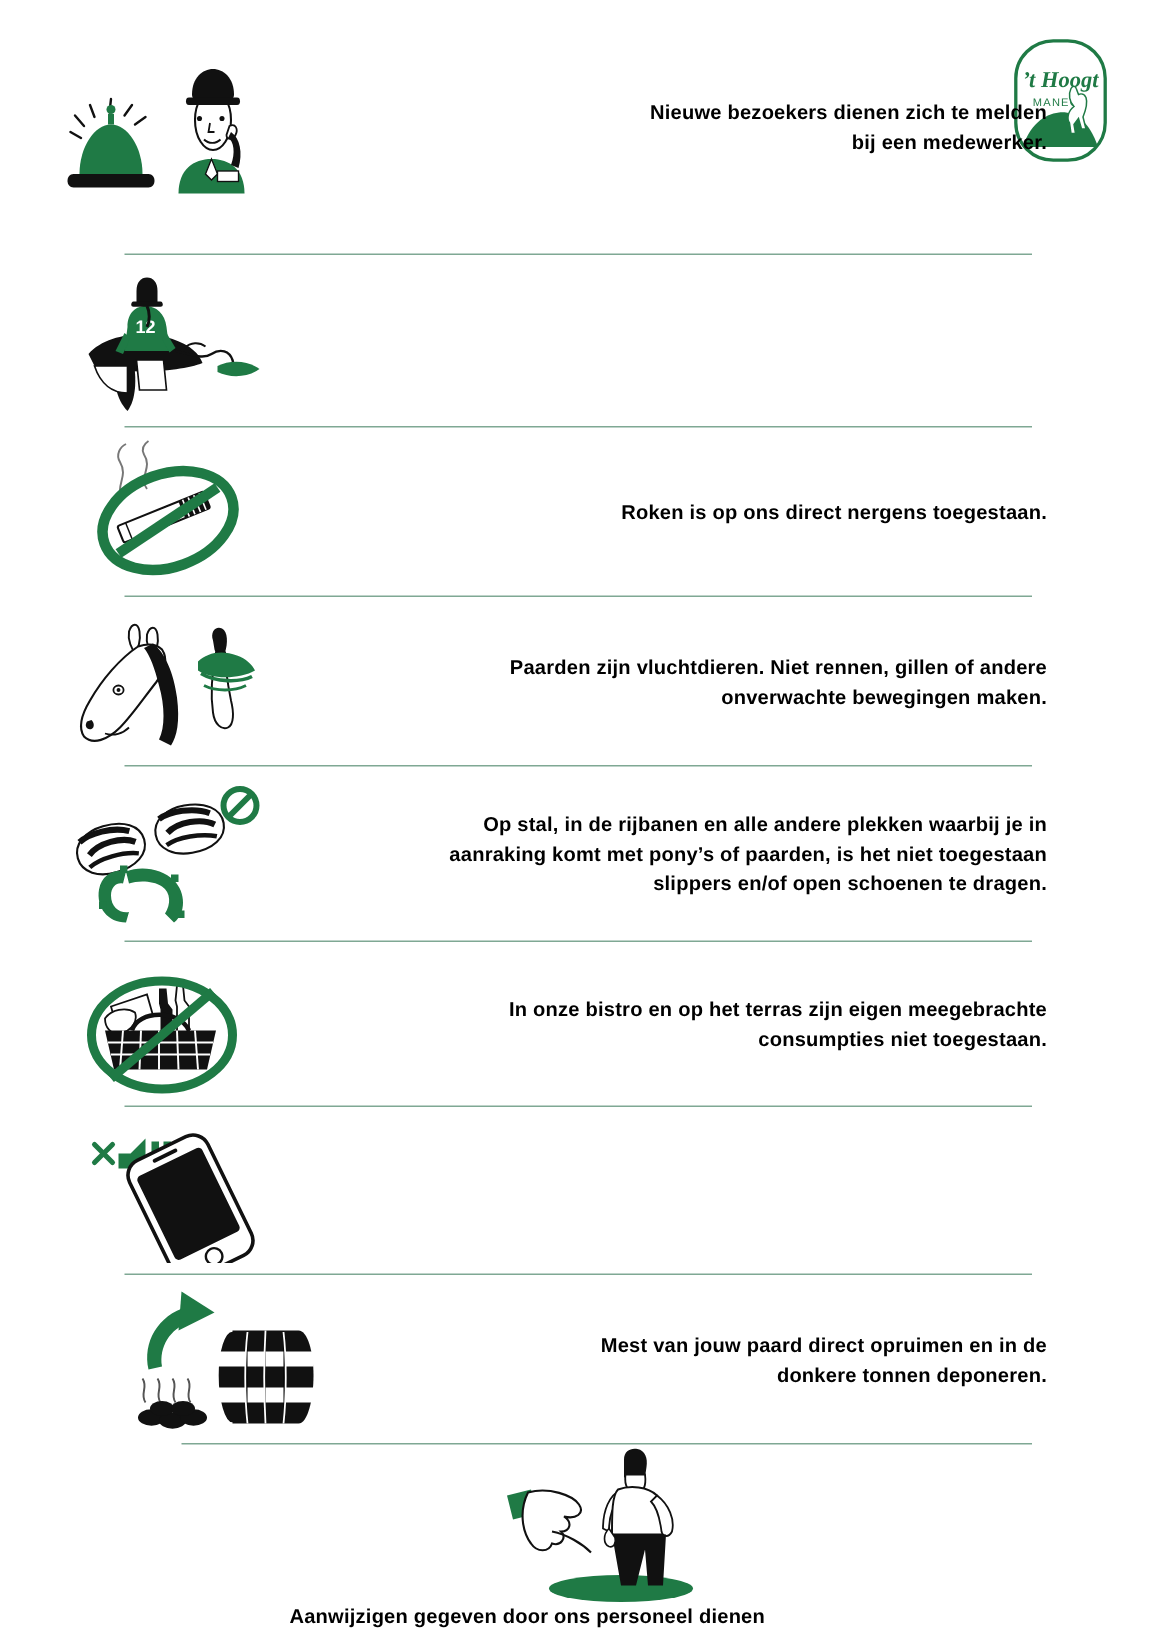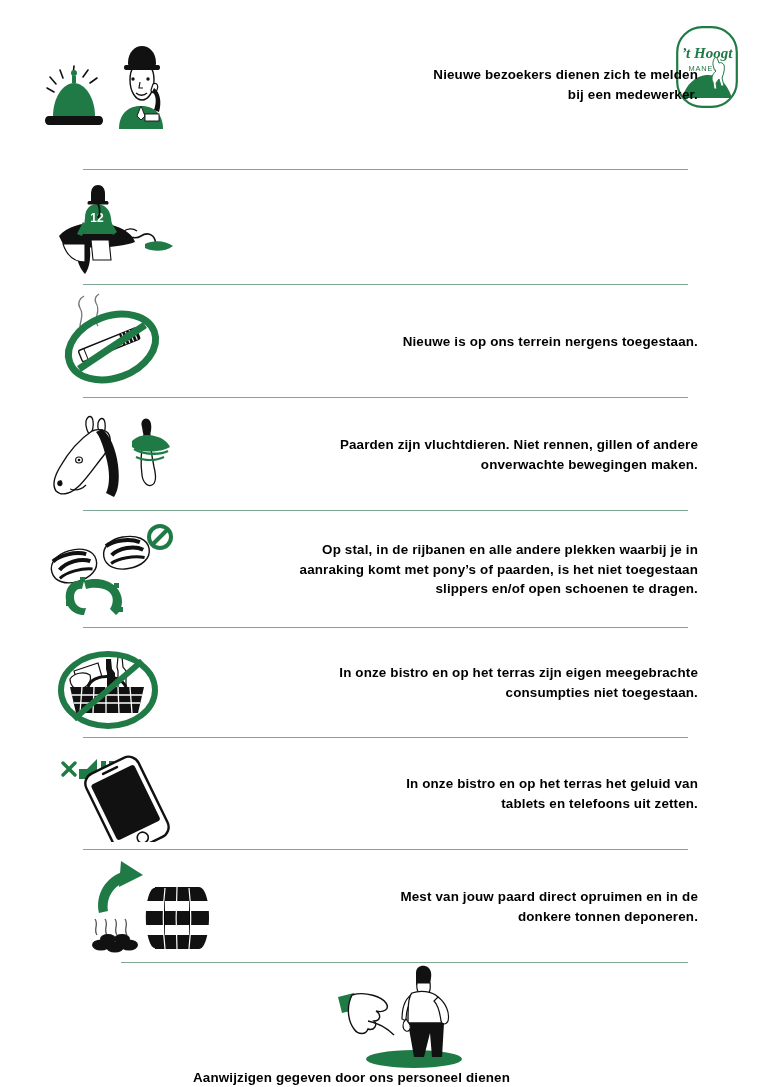--- a/index.html
+++ b/index.html
@@ -147,21 +147,21 @@
             </g>
             <g stroke="#111" stroke-width="1">
                 <path d="M38 46 V58"></path>
               </g>
           </g>
           <ellipse cx="66" cy="55" rx="45" ry="31" transform="rotate(-20 66 55)" fill="none" stroke="#1f7a45" stroke-width="7"></ellipse>
           <path d="M33 77 L99 33" stroke="#1f7a45" stroke-width="7" stroke-linecap="butt"></path>
         </svg>
       </div>
       <div class="text-cell">
-        <p>Nieuwe is op ons terrein nergens toegestaan.</p>
+        <p>Roken is op ons direct nergens toegestaan.</p>
       </div>
       <div class="divider"></div>
     </div>
 
     <div class="row r3">
       <div class="icon-cell">
         <svg width="150" height="100" viewBox="0 0 150 100" xmlns="http://www.w3.org/2000/svg">
           <path d="M50 16 C52 10 56 10 57 16 C58 22 56 28 54 30 C52 28 49 22 50 16 Z" fill="#ffffff" stroke="#111" stroke-width="1.3"></path>
           <path d="M62 18 C64 12 68 12 69 18 C70 24 68 30 66 32 C64 30 61 24 62 18 Z" fill="#ffffff" stroke="#111" stroke-width="1.3"></path>
           <path d="M56 26 C44 34 32 48 24 62 C18 72 16 80 20 86 C26 92 36 88 44 80
@@ -265,24 +265,20 @@
               <path d="M34 16 L22 28"></path>
           </g>
           <g transform="rotate(-26 86 56)">
             <rect x="56" y="14" width="58" height="88" rx="11" ry="11" fill="#ffffff" stroke="#111" stroke-width="2.4"></rect>
             <rect x="61" y="24" width="48" height="62" rx="3" ry="3" fill="#111"></rect>
             <circle cx="85" cy="94" r="5.5" fill="#ffffff" stroke="#111" stroke-width="1.6"></circle>
             <rect x="76" y="18" width="18" height="2.6" rx="1.3" fill="#111"></rect>
           </g>
         </svg>
       </div>
-      <div class="text-cell">
-        <p>In onze bistro en op het terras het geluid van
-tablets en telefoons uit zetten.</p>
-      </div>
       <div class="divider"></div>
     </div>
 
     <div class="row r7">
       <div class="icon-cell">
         <svg width="145" height="100" viewBox="0 0 145 100" xmlns="http://www.w3.org/2000/svg">
           <path d="M22 56 C18 38 28 20 48 14 L50 24 C36 29 29 41 31 54 Z" fill="#1f7a45"></path>
           <path d="M44 4 L66 18 L42 30 Z" fill="#1f7a45"></path>
           <g stroke="#555" stroke-width="1.3" fill="none">
             <path d="M20 78 C16 72 22 68 18 62"></path>

